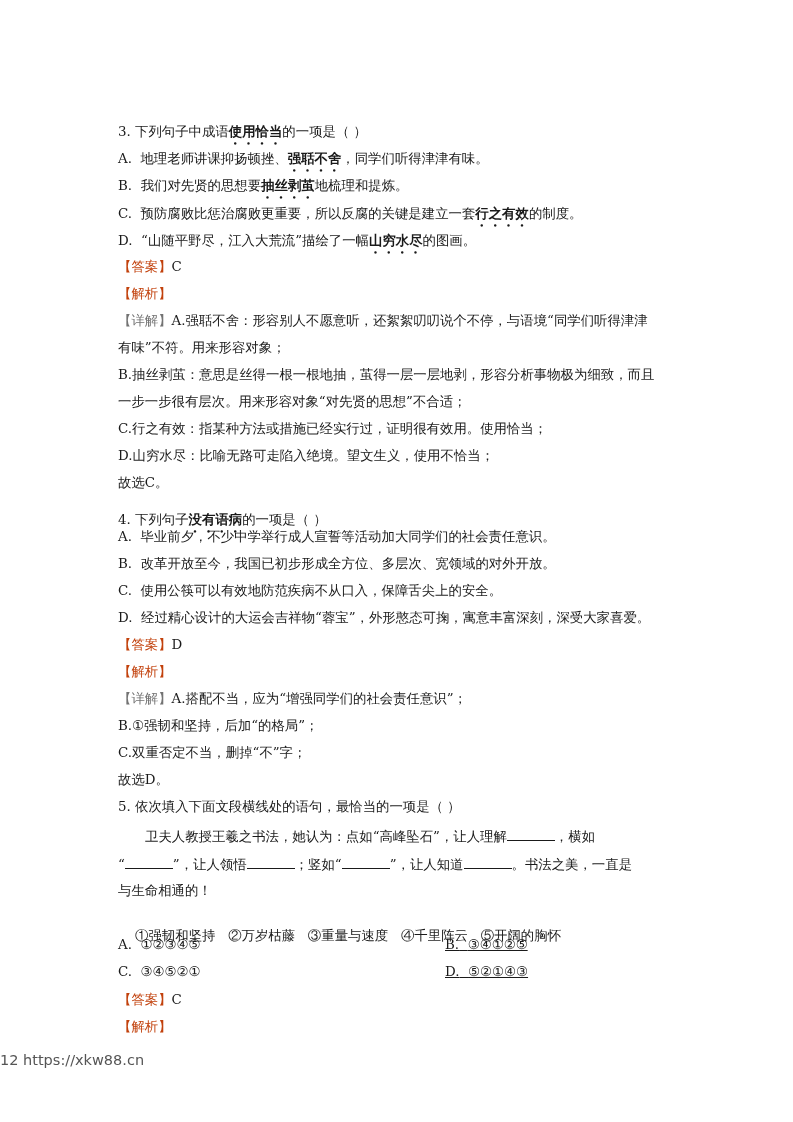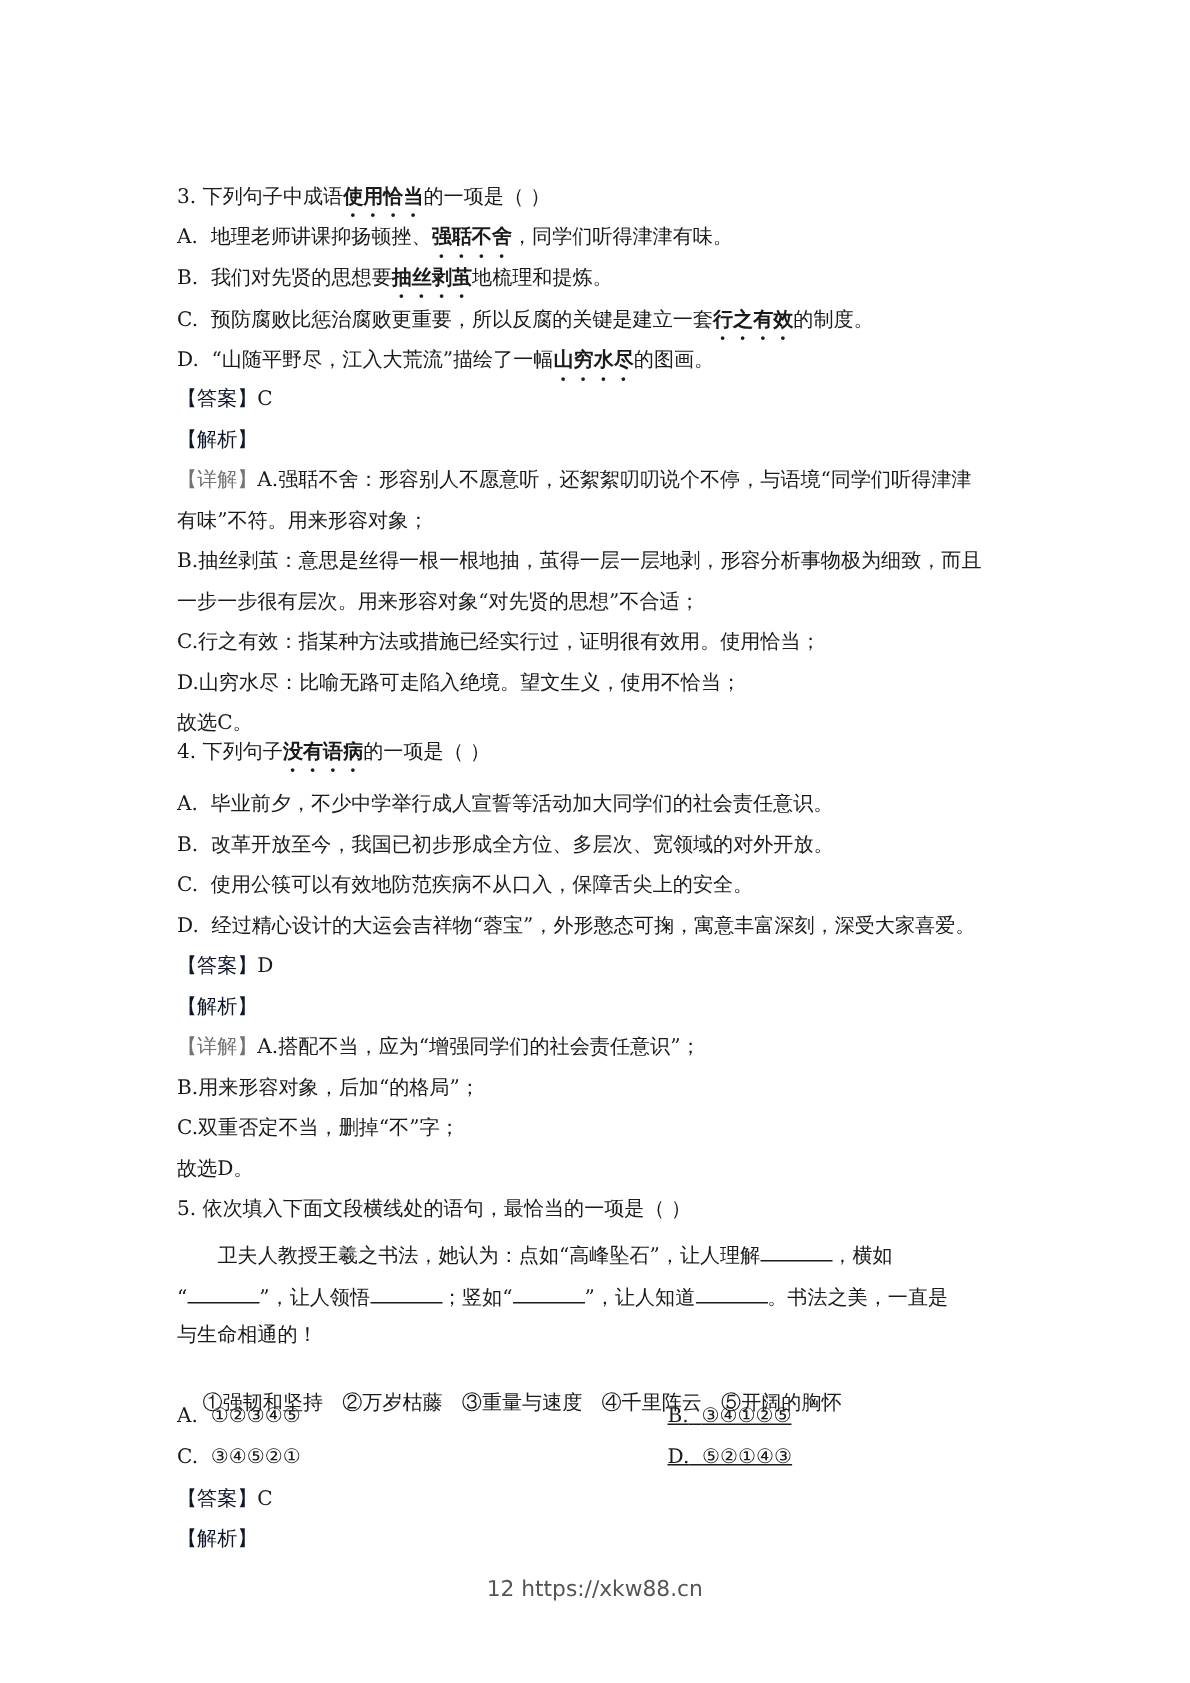--- a/index.html
+++ b/index.html
@@ -4,27 +4,27 @@
   <style>
     html, body { margin: 0; padding: 0; background: #ffffff; }
     body {
       width: 793px; height: 1122px; position: relative; overflow: hidden;
       font-family: "DejaVu Serif", "Liberation Serif", serif;
       color: #1a1a1a;
     }
     .page { position: absolute; left: 118px; top: 118px; width: 560px; font-size: 13.4px; }
     .line { position: absolute; left: 0; white-space: nowrap; line-height: 18px; }
     .indent { padding-left: 27px; }
-    .tag-blue { color: #0f172a; }
+    .tag-blue { color: #c2410c; }
     .tag-bold { font-weight: normal; color: #737373; }
     .dot { text-emphasis: dot; -webkit-text-emphasis: filled dot; text-emphasis-position: under; font-weight: bold; -webkit-text-emphasis-position: under; }
     .blank { display: inline-block; border-bottom: 1px solid #1a1a1a; height: 14px; vertical-align: baseline; }
     .col2 { position: absolute; left: 327px; text-decoration: underline; }
     .footer {
-      position: absolute; top: 1052px; left: 0; width: 793px; text-align: center;
+      position: absolute; top: 1052px; left: 0; width: 793px; text-align: left;
       font-family: "DejaVu Sans", "Liberation Sans", sans-serif; font-size: 14.5px; color: #555;
     }
   </style>
 </head>
 <body>
 
 <div class="page">
 
   <div class="line" style="top:4px">
     <span>3.  下列句子中成语</span><span class="dot">使用恰当</span><span>的一项是（     ）</span>
@@ -50,21 +50,21 @@
   <div class="line" style="top:194px">
     <span class="tag-bold">【详解】</span><span>A.强聒不舍：形容别人不愿意听，还絮絮叨叨说个不停，与语境“同学们听得津津</span>
   </div>
   <div class="line" style="top:221px"><span>有味”不符。用来形容对象；</span></div>
   <div class="line" style="top:248px"><span>B.抽丝剥茧：意思是丝得一根一根地抽，茧得一层一层地剥，形容分析事物极为细致，而且</span></div>
   <div class="line" style="top:275px"><span>一步一步很有层次。用来形容对象“对先贤的思想”不合适；</span></div>
   <div class="line" style="top:302px"><span>C.行之有效：指某种方法或措施已经实行过，证明很有效用。使用恰当；</span></div>
   <div class="line" style="top:329px"><span>D.山穷水尽：比喻无路可走陷入绝境。望文生义，使用不恰当；</span></div>
   <div class="line" style="top:356px"><span>故选C。</span></div>
 
-  <div class="line" style="top:374px">
+  <div class="line" style="top:392px">
     <span>4.  下列句子</span><span class="dot">没有语病</span><span>的一项是（     ）</span>
   </div>
   <div class="line" style="top:410px">
     <span>A.</span>&nbsp;&nbsp;<span>毕业前夕，不少中学举行成人宣誓等活动加大同学们的社会责任意识。</span>
   </div>
   <div class="line" style="top:437px">
     <span>B.</span>&nbsp;&nbsp;<span>改革开放至今，我国已初步形成全方位、多层次、宽领域的对外开放。</span>
   </div>
   <div class="line" style="top:464px">
     <span>C.</span>&nbsp;&nbsp;<span>使用公筷可以有效地防范疾病不从口入，保障舌尖上的安全。</span>
@@ -74,21 +74,21 @@
   </div>
   <div class="line" style="top:518px">
     <span class="tag-blue">【答案】</span><span>D</span>
   </div>
   <div class="line" style="top:545px">
     <span class="tag-blue">【解析】</span>
   </div>
   <div class="line" style="top:572px">
     <span class="tag-bold">【详解】</span><span>A.搭配不当，应为“增强同学们的社会责任意识”；</span>
   </div>
-  <div class="line" style="top:599px"><span>B.用来形容对象，后加“的格局”；</span></div>
+  <div class="line" style="top:599px"><span>B.①强韧和坚持，后加“的格局”；</span></div>
   <div class="line" style="top:626px"><span>C.双重否定不当，删掉“不”字；</span></div>
   <div class="line" style="top:653px"><span>故选D。</span></div>
 
   <div class="line" style="top:680px">
     <span>5.  依次填入下面文段横线处的语句，最恰当的一项是（     ）</span>
   </div>
   <div class="line indent" style="top:708px">
     <span>卫夫人教授王羲之书法，她认为：点如“高峰坠石”，让人理解</span><span class="blank" style="width:48px"></span><span>，横如</span>
   </div>
   <div class="line" style="top:736px">

